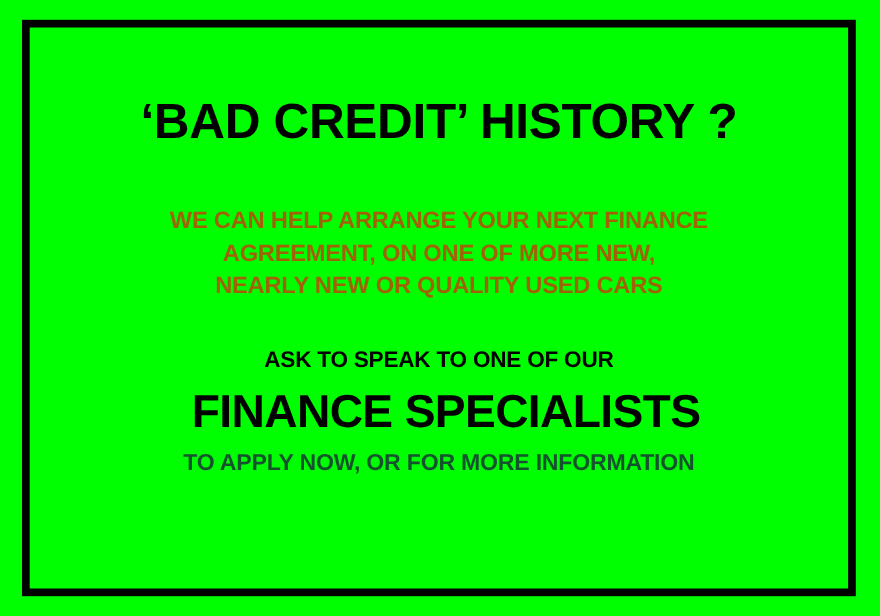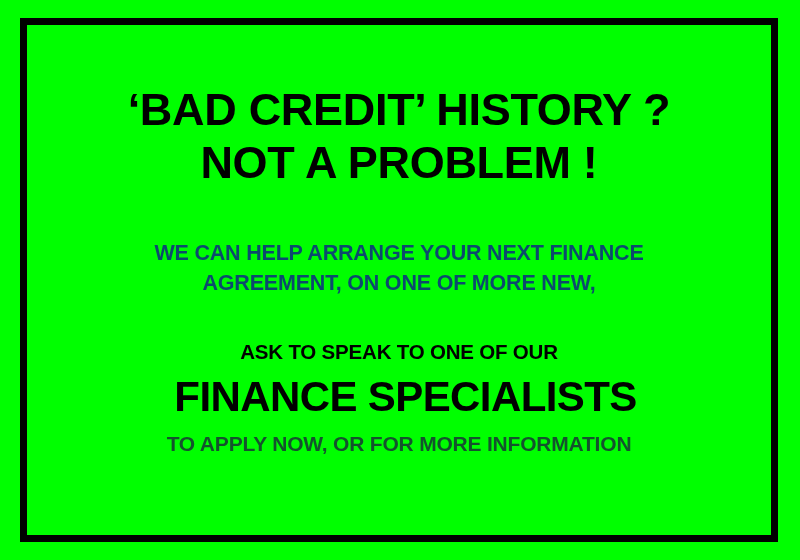--- a/index.html
+++ b/index.html
@@ -65,21 +65,21 @@
   .body-block {
     width: 100%;
     margin-top: 50px;
   }
 
   .body-line {
     font-size: 21.5px;
     font-weight: bold;
     line-height: 1.38;
     letter-spacing: -0.2px;
-    color: #0c4a6e;
+    color: #a16207;
     white-space: nowrap;
   }
 
   .cta-block {
     width: 100%;
     margin-top: 40px;
   }
 
   .cta-small {
     font-size: 20.5px;
@@ -115,26 +115,26 @@
 <body>
 
 <div id="poster">
 
   <div id="frame"></div>
 
   <div id="content">
 
     <div class="headline-block">
       <div class="headline">‘BAD CREDIT’ HISTORY ?</div>
-      <div class="headline">NOT A PROBLEM !</div>
     </div>
 
     <div class="body-block">
       <div class="body-line">WE CAN HELP ARRANGE YOUR NEXT FINANCE</div>
       <div class="body-line">AGREEMENT, ON ONE OF MORE NEW,</div>
+      <div class="body-line">NEARLY NEW OR QUALITY USED CARS</div>
     </div>
 
     <div class="cta-block">
       <div class="cta-small">ASK TO SPEAK TO ONE OF OUR</div>
       <div class="cta-large">FINANCE SPECIALISTS</div>
       <div class="cta-footer">TO APPLY NOW, OR FOR MORE INFORMATION</div>
     </div>
 
   </div>
 </div>

